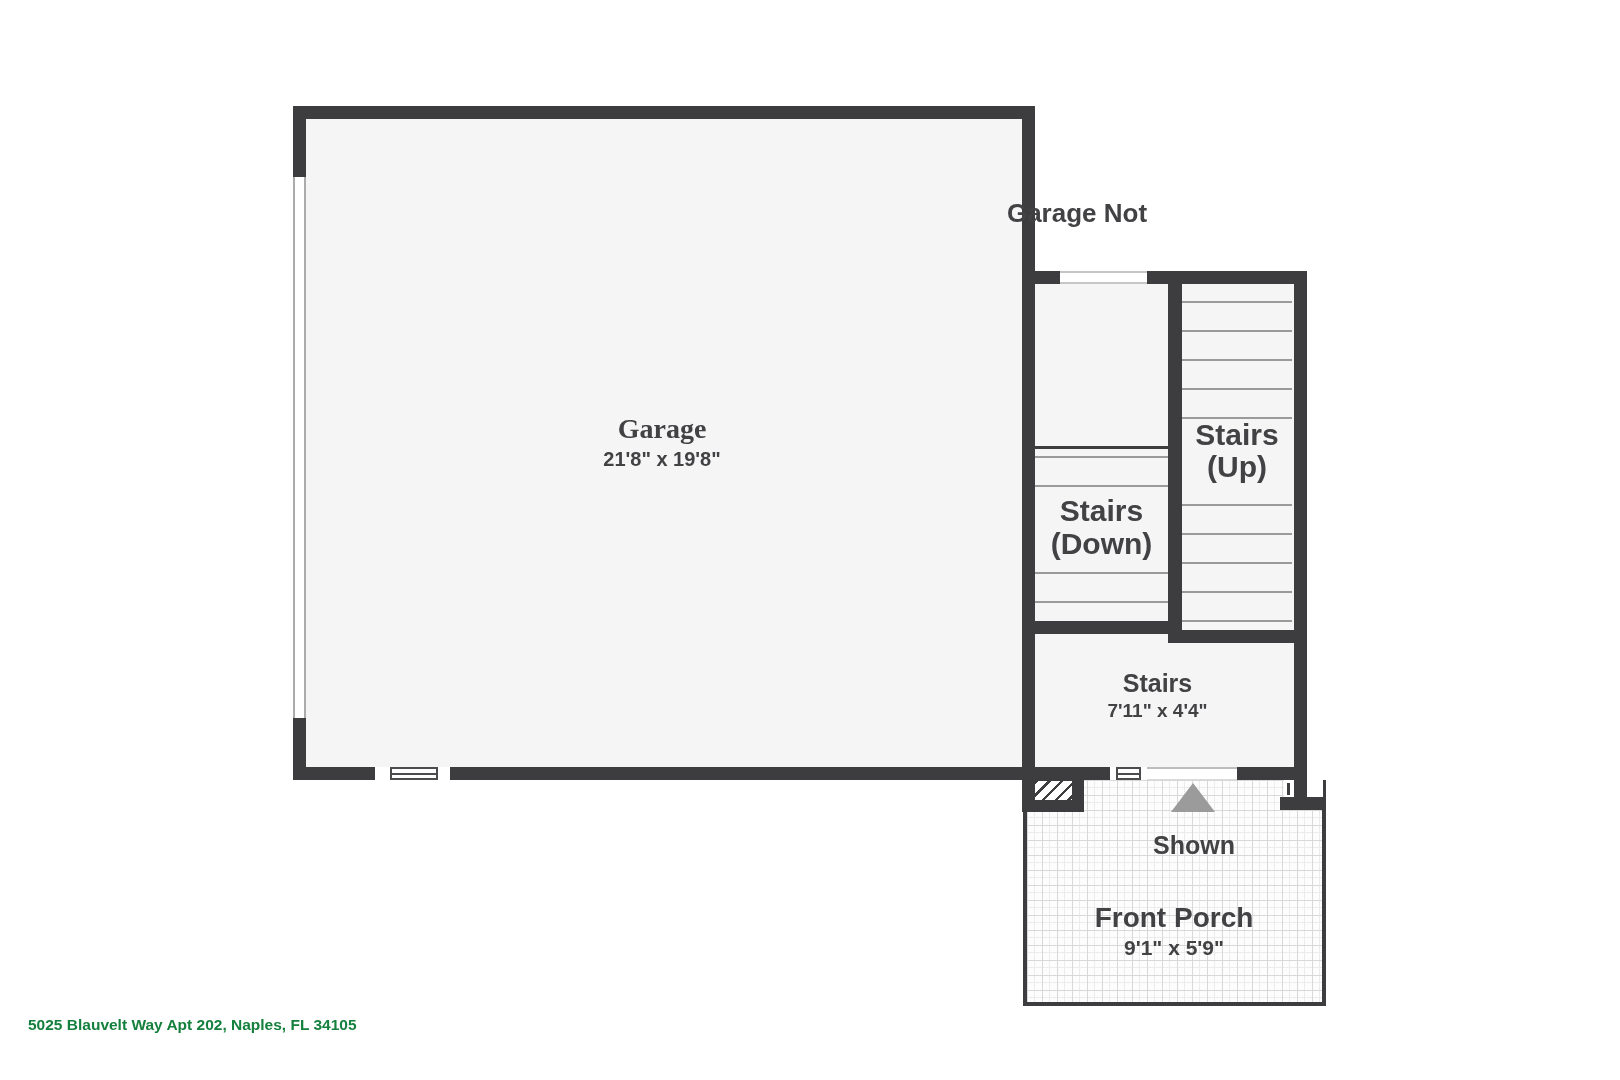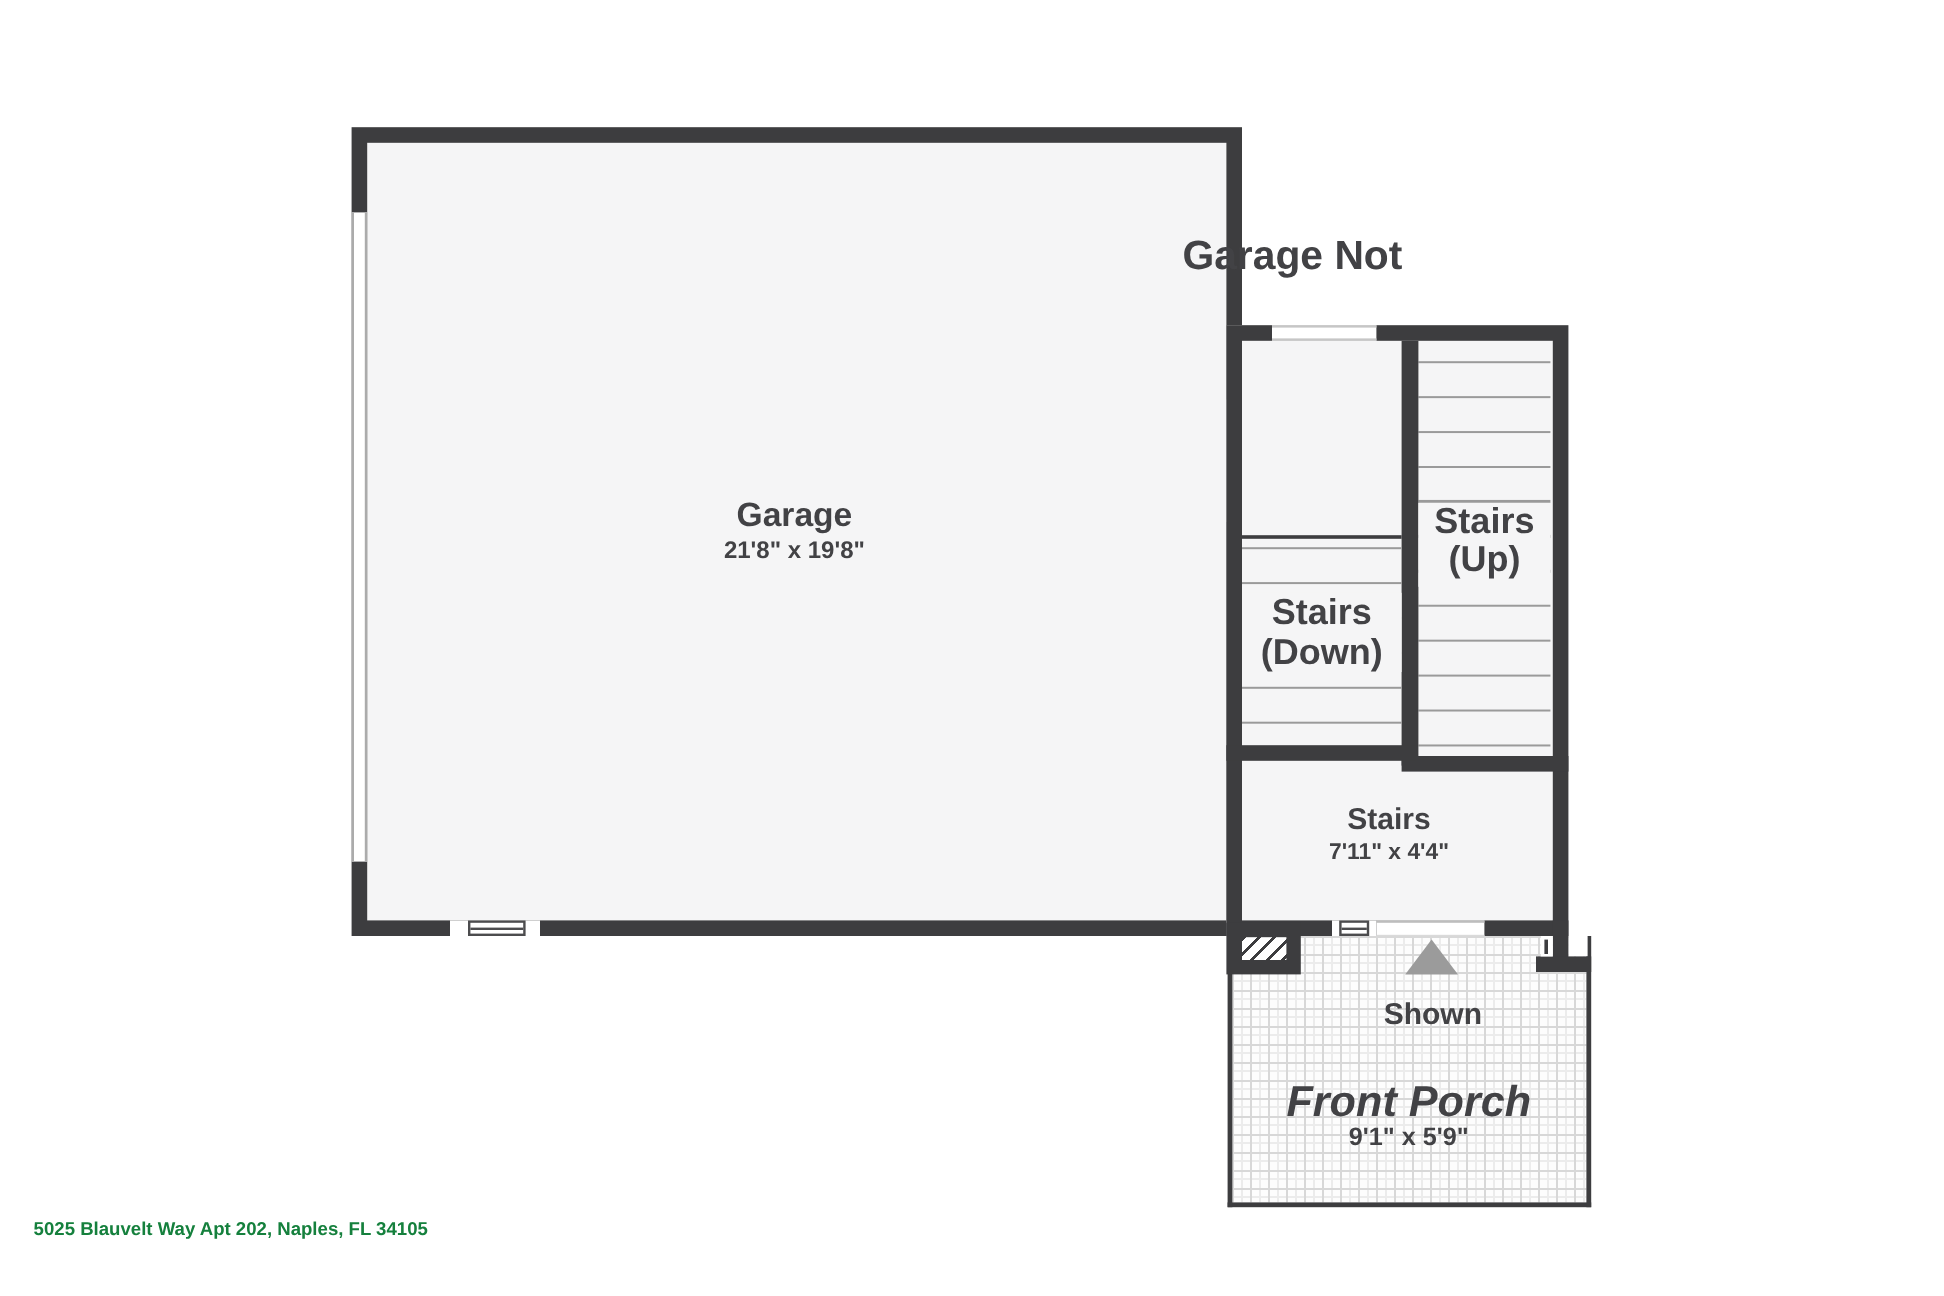--- a/index.html
+++ b/index.html
@@ -27,28 +27,28 @@
       repeating-linear-gradient(to bottom,#d8d8d8 0 1.5px,transparent 1.5px 15px),
       repeating-linear-gradient(to right,#d8d8d8 0 1.5px,transparent 1.5px 15px),
       repeating-linear-gradient(to bottom,transparent 0 7px,#ececec 7px 8.5px,transparent 8.5px 15px),
       repeating-linear-gradient(to right,transparent 0 7px,#ececec 7px 8.5px,transparent 8.5px 15px);
     border-left:4px solid #3d3d3f;border-right:4px solid #3d3d3f;border-bottom:4px solid #3d3d3f;}
   .hatch{background:repeating-linear-gradient(135deg,#3d3d3f 0 2.5px,#ffffff 2.5px 9px);}
   .arrow-up{width:0;height:0;border-left:22px solid transparent;border-right:22px solid transparent;border-bottom:29px solid #9b9b9b;}
   
   .lbl{text-align:center;}
   .room-name{font-size:26px;line-height:32px;}
-  .room-name.big{font-size:28px;line-height:34px;}
+  .room-name.big{font-size:28px;line-height:34px;font-family:Liberation Serif, serif;}
   .room-dims{font-size:20px;line-height:26px;}
   .room-dims.small{font-size:19px;line-height:26px;}
   .two-line{font-size:30px;line-height:32px;}
   .two-line.down{line-height:33px;}
-  .gns{font-size:34px;line-height:31px;}
+  .gns{font-size:26px;line-height:31px;}
   .onfill{background:#f5f5f6;}
-  .frontporch-name{font-size:36px;line-height:33px;font-style:italic;}
+  .frontporch-name{font-size:28px;line-height:33px;}
   .frontporch-dims{font-size:21px;line-height:27px;}
   .entry{font-size:25px;line-height:28px;}
   
   .addr{font-size:15.5px;color:#15803d;}
   .floorlbl{font-size:14px;color:#4c4c4c;}
   .disclaimer{font-size:11.5px;color:#4c4c4c;text-align:center;}
 </style>
 </head>
 <body>
 

